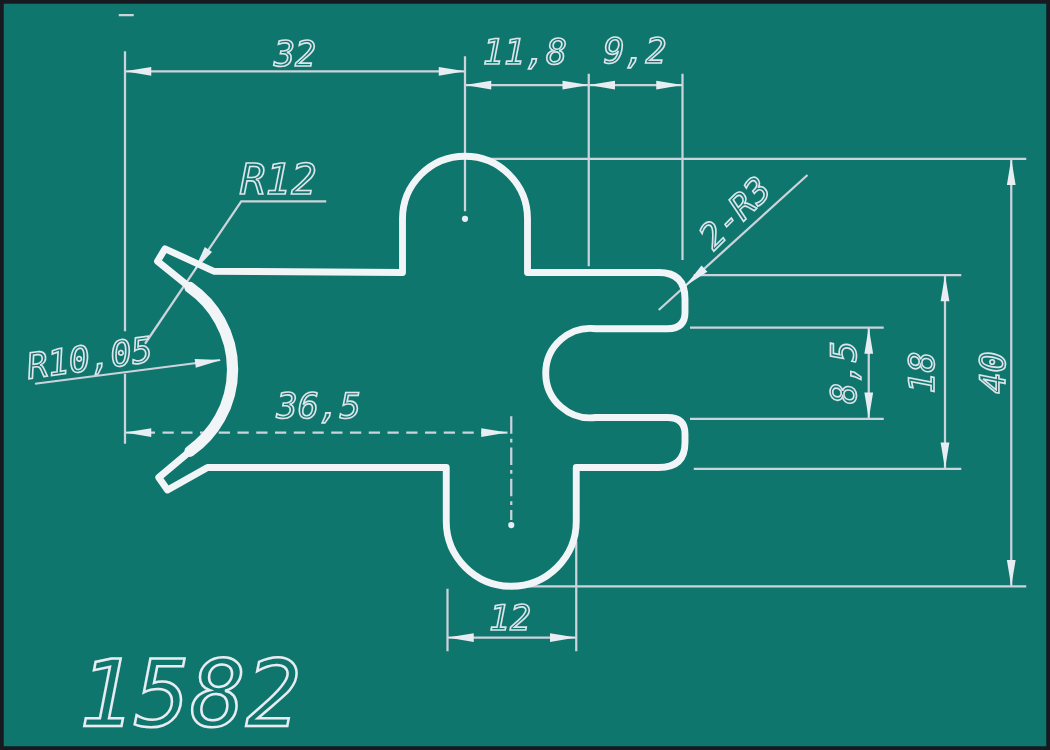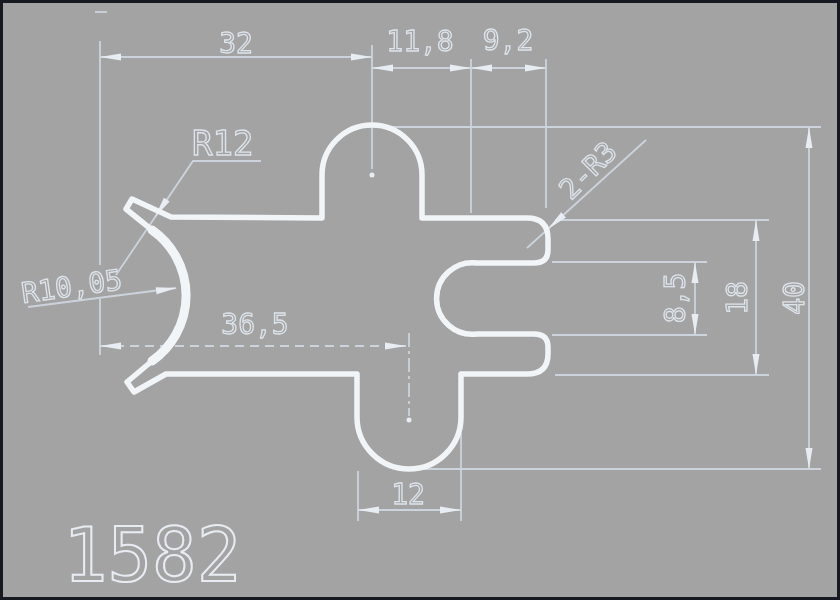--- a/index.html
+++ b/index.html
@@ -1,23 +1,24 @@
 <!DOCTYPE html>
 <html><head>
 <meta charset="utf-8">
 <style>
   html,body{margin:0;padding:0;background:#11141a;}
   .stage{
     position:relative;
     width:840px;height:600px;
-    background:#a3a3a3;
+    background:#0f766e;
     border:3px solid #161a20;
     box-sizing:border-box;
     overflow:hidden;
     font-family:"DejaVu Sans Mono", monospace;
+    font-style:italic;
   }
   svg{display:block;}
   .profile{
     fill:none;
     stroke:#f2f5f8;
     stroke-width:5.5;
     stroke-linejoin:round;
     stroke-linecap:round;
   }
   .profile-arc-heavy{

